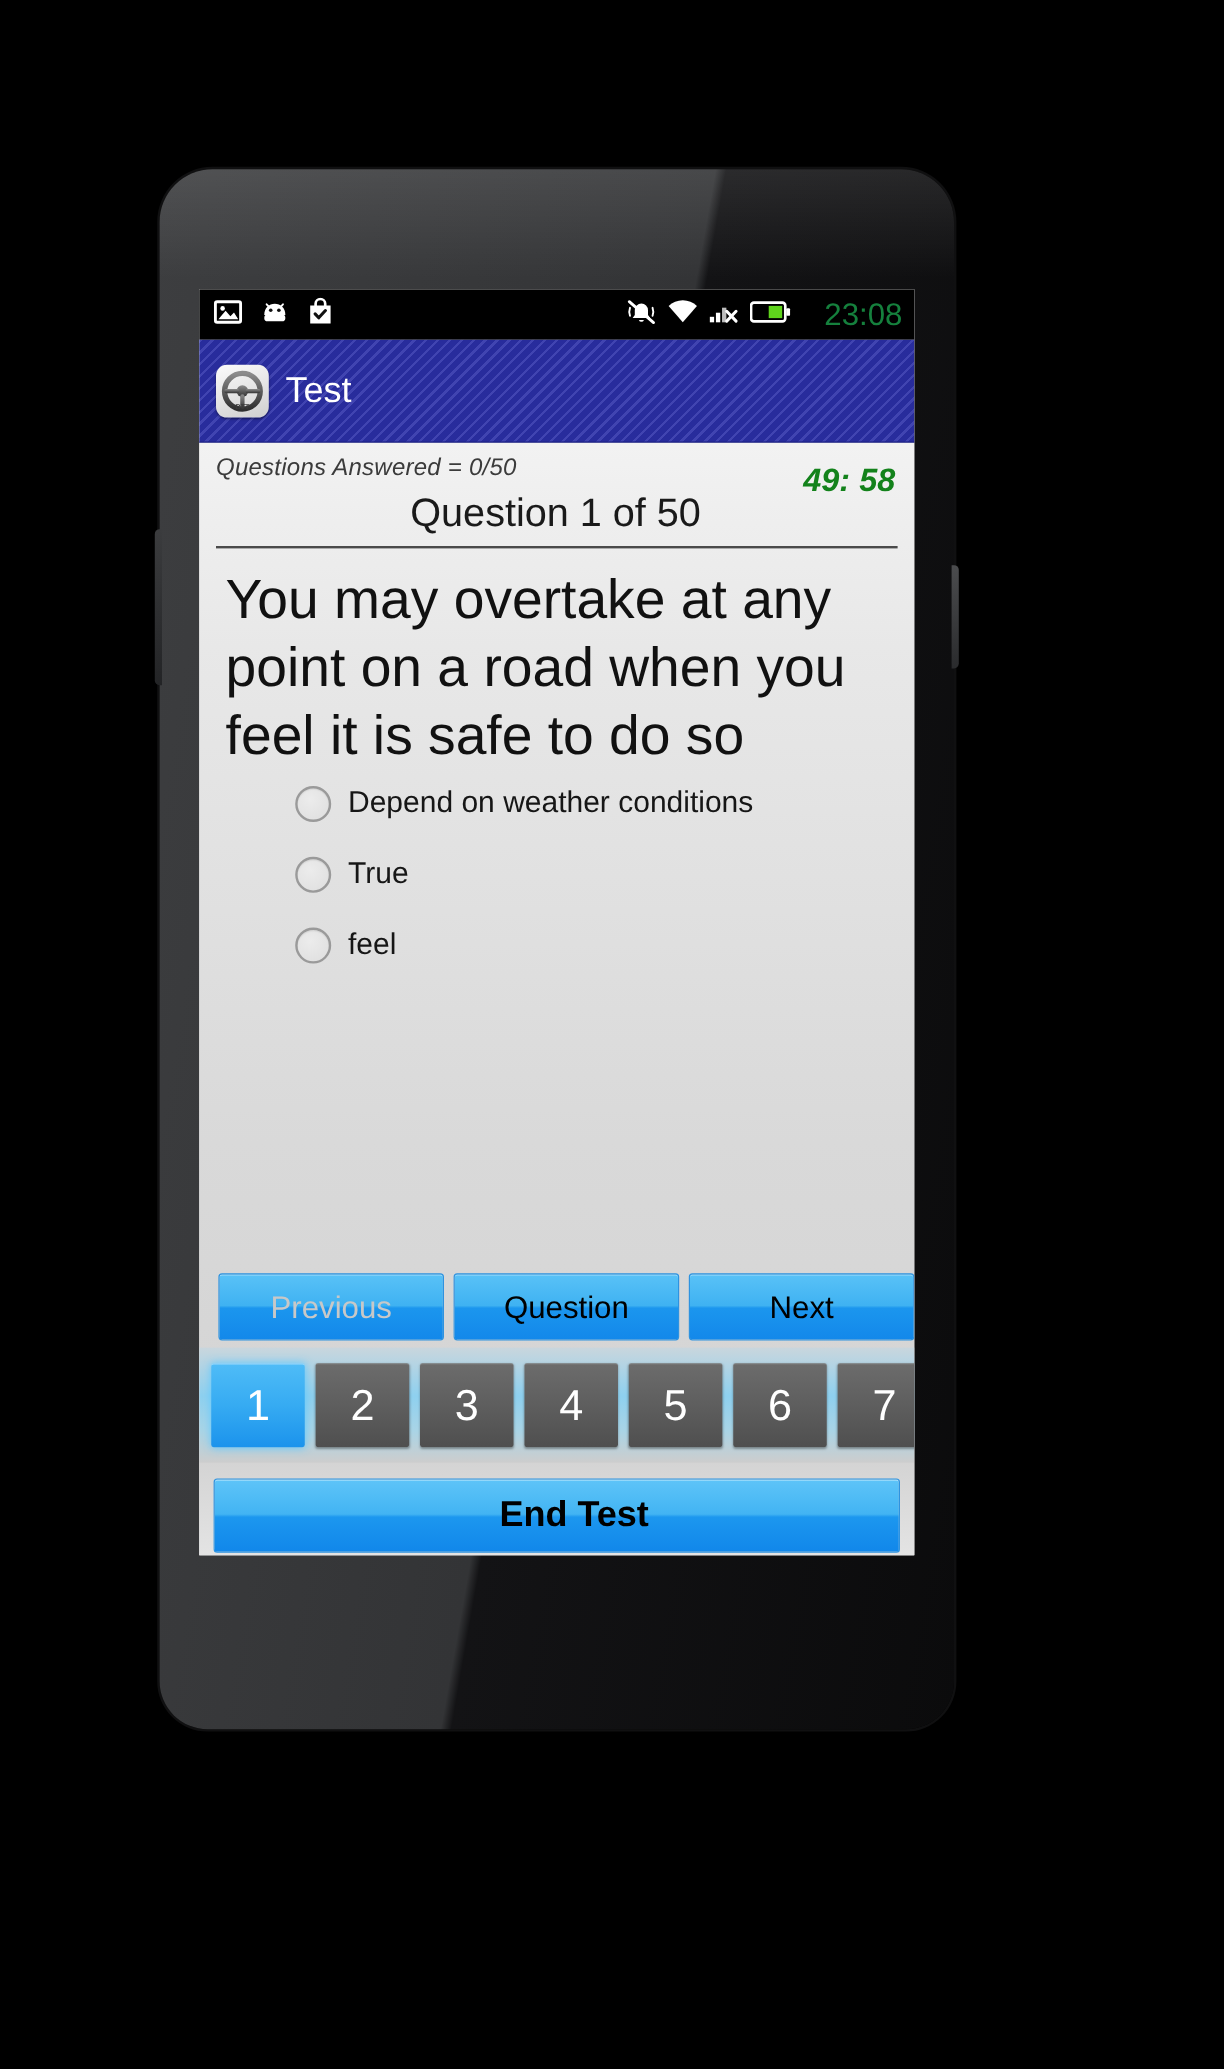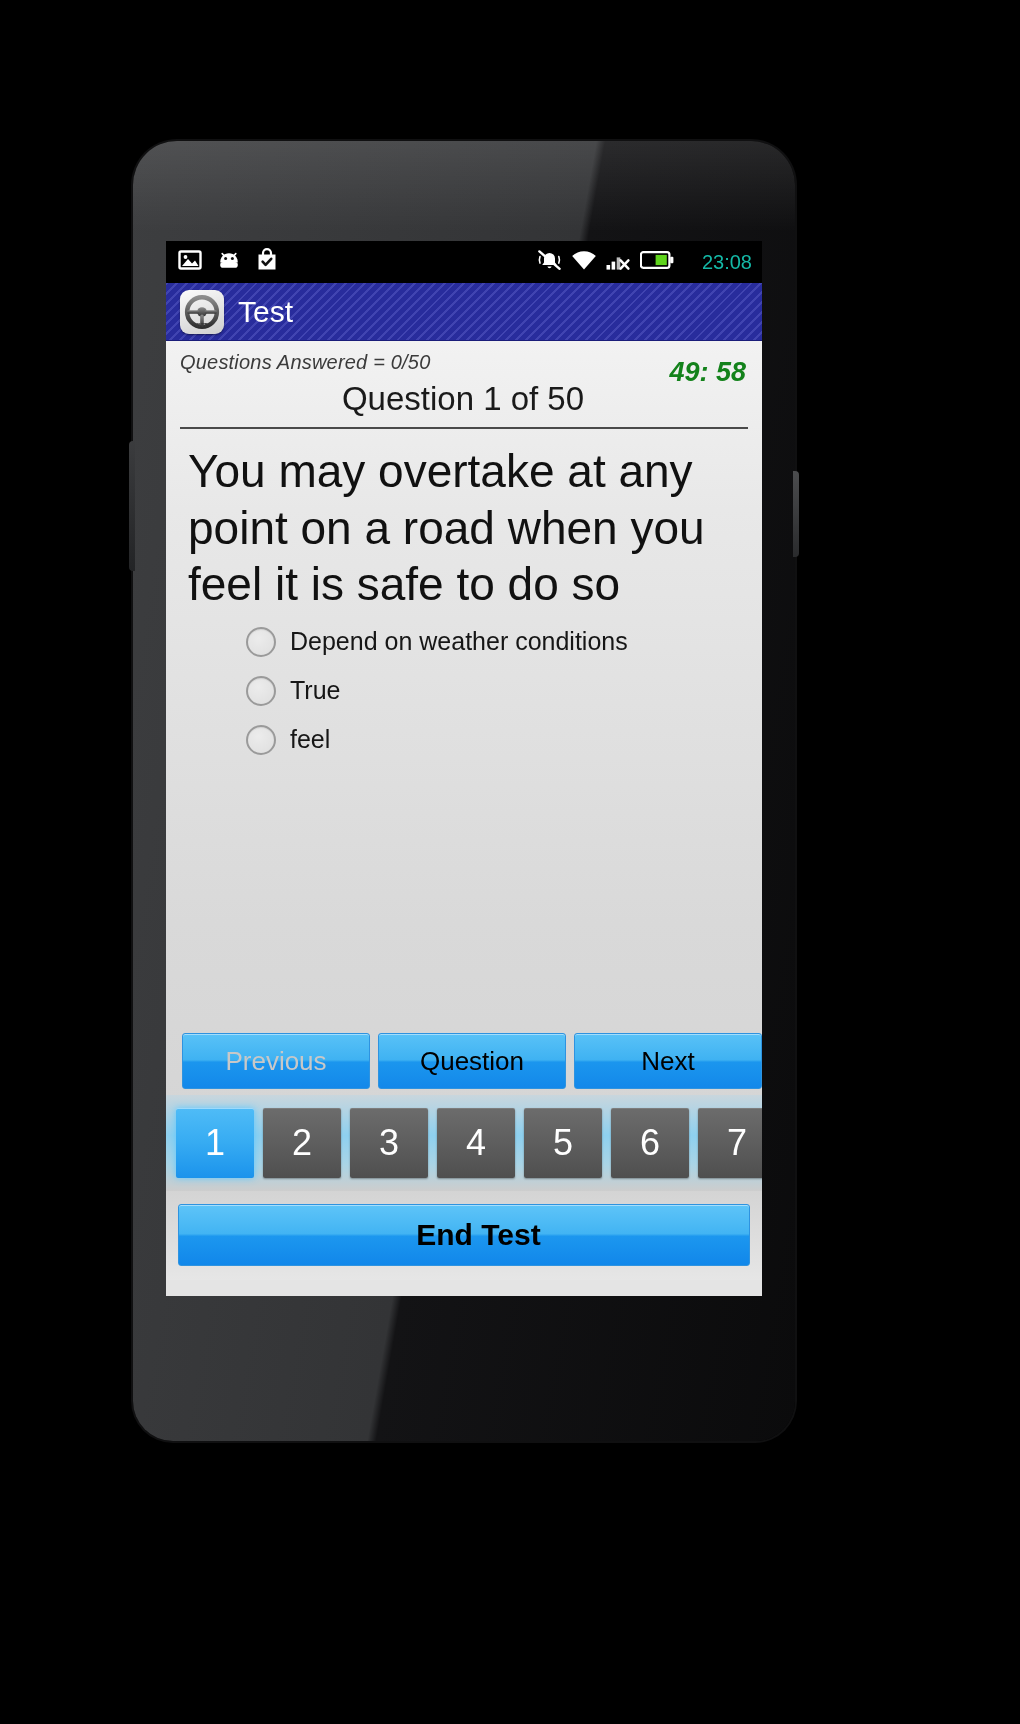--- a/index.html
+++ b/index.html
@@ -96,31 +96,31 @@
     height: 42px;
     background: #000000;
     display: flex;
     align-items: center;
     padding: 0 10px 0 12px;
     box-sizing: border-box;
   }
   #status-left { display: flex; align-items: center; gap: 14px; }
   #status-right { margin-left: auto; display: flex; align-items: center; gap: 9px; }
   #status-clock {
-    color: #14b8a6;
-    font-size: 20px;
+    color: #15803d;
+    font-size: 26px;
     font-family: "Liberation Sans", sans-serif;
     letter-spacing: 0px;
     margin-left: 19px;
   }
   .sb-ico { display: block; }
 
   
   #app-bar {
-    height: 58px;
+    height: 86px;
     background-color: #2b2fa8;
     background-image: repeating-linear-gradient(
       135deg,
       rgba(255,255,255,0.10) 0px,
       rgba(255,255,255,0.10) 2px,
       rgba(0,0,0,0.07) 2px,
       rgba(0,0,0,0.07) 7px);
     display: flex;
     align-items: center;
     padding-left: 14px;
@@ -191,21 +191,21 @@
     line-height: 1.23;
     color: #111111;
     padding: 14px 20px 6px 22px;
     font-family: "Liberation Sans", sans-serif;
   }
 
   #answer-options {
     padding: 8px 0 0 80px;
     display: flex;
     flex-direction: column;
-    gap: 19px;
+    gap: 29px;
   }
   .answer-option {
     display: flex;
     align-items: center;
     gap: 14px;
   }
   .radio-circle {
     width: 26px; height: 26px;
     border-radius: 50%;
     border: 2px solid #9a9a9a;

